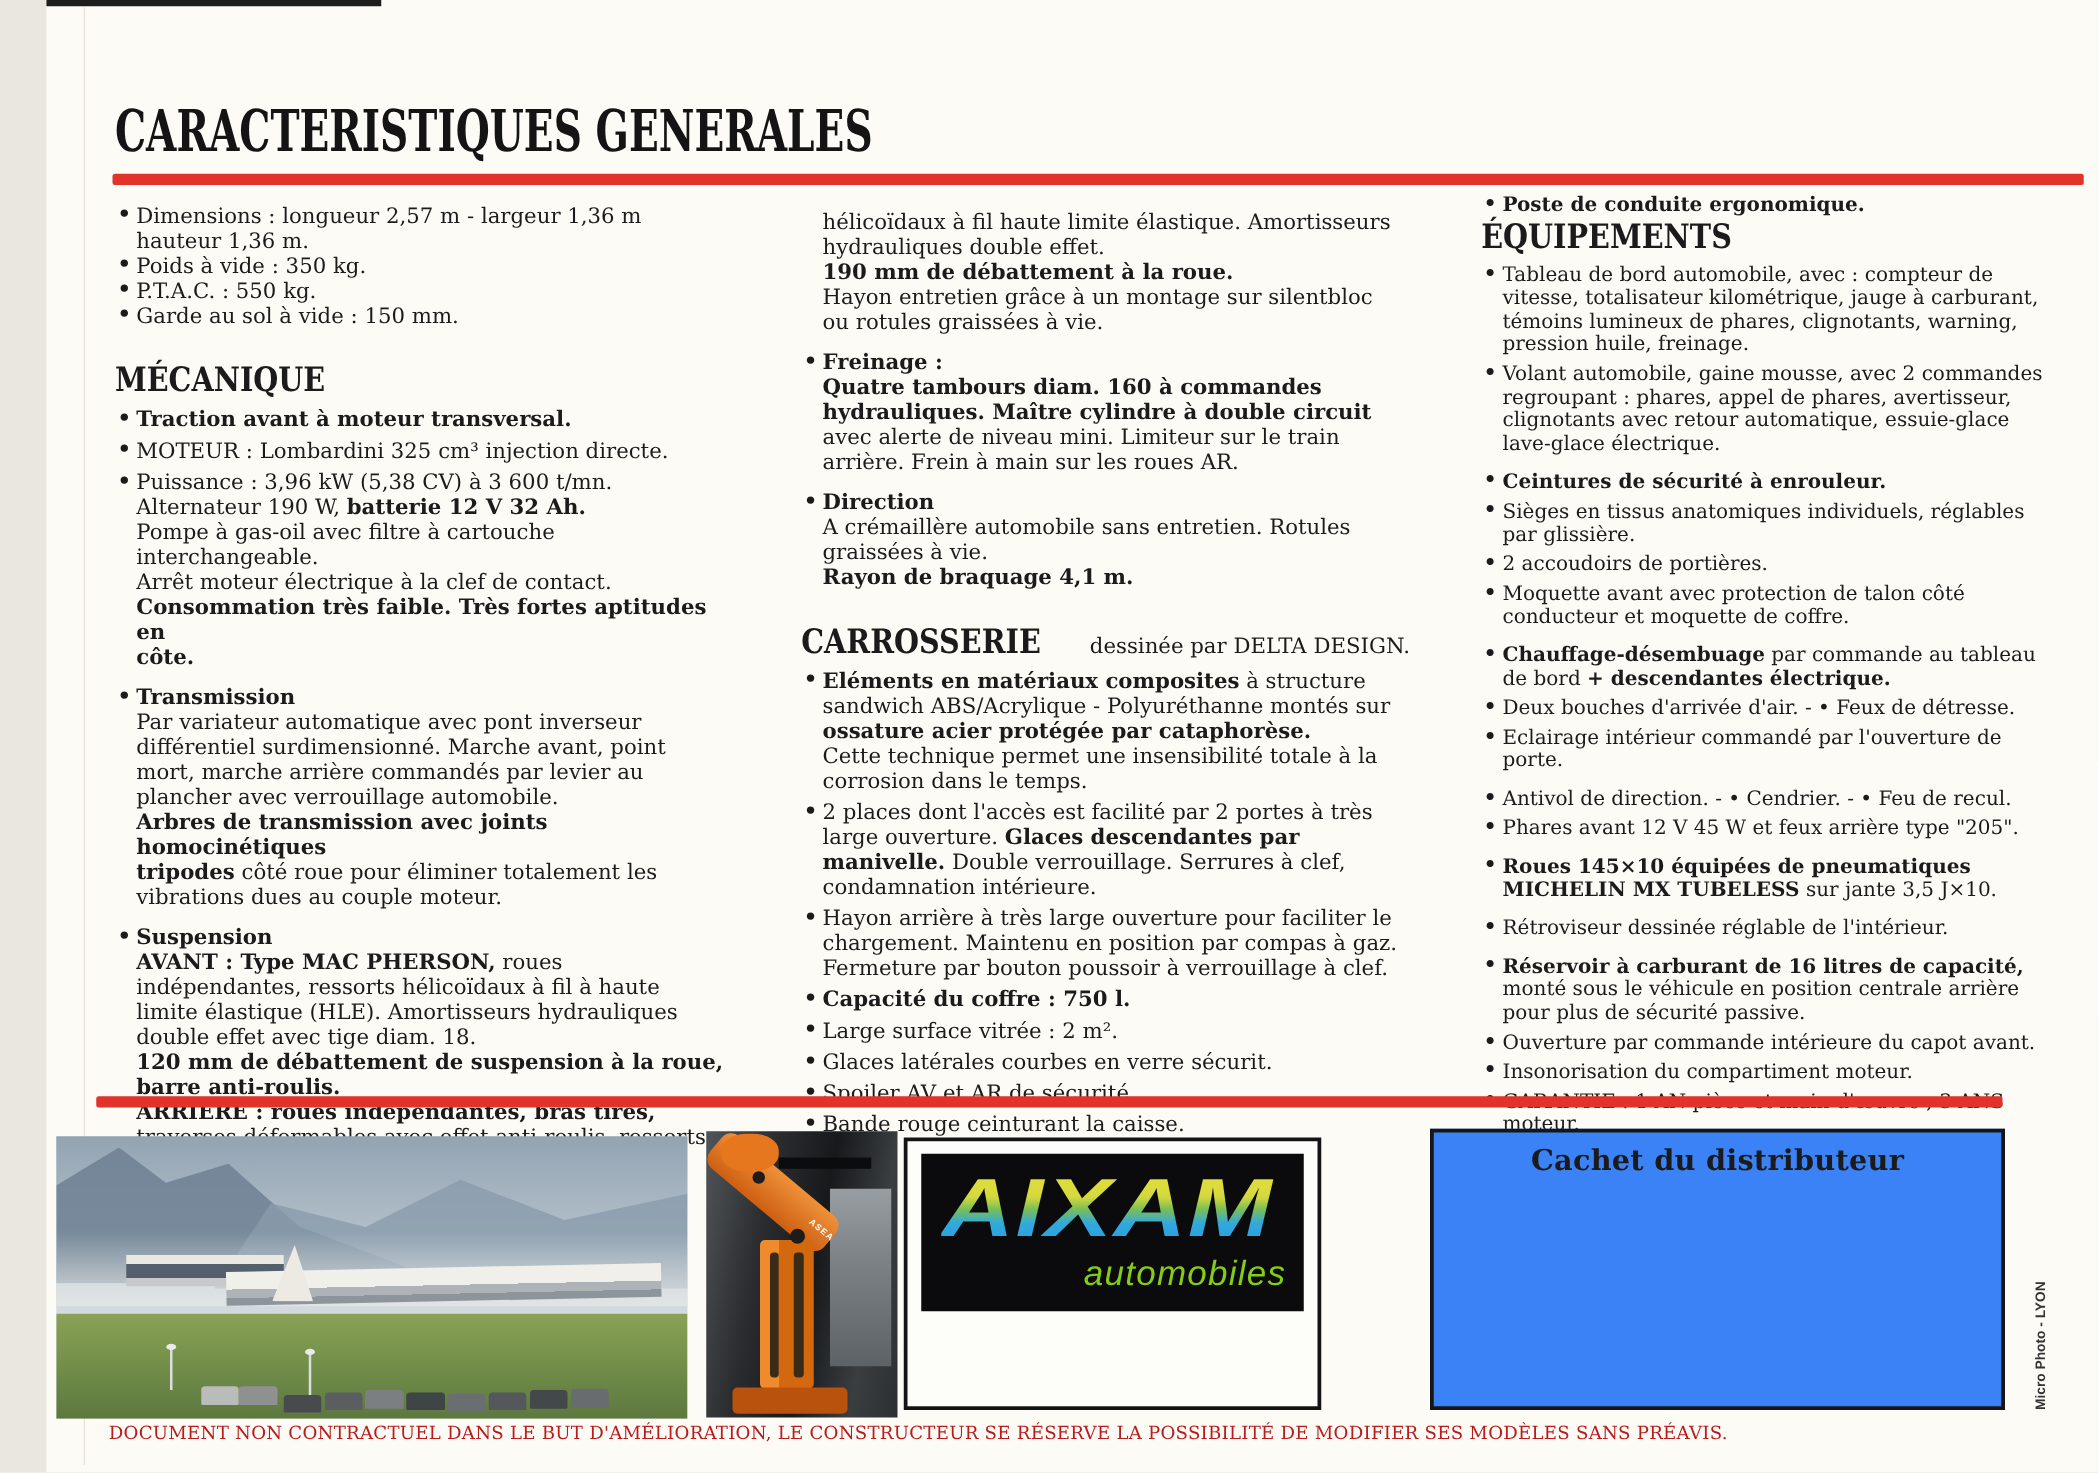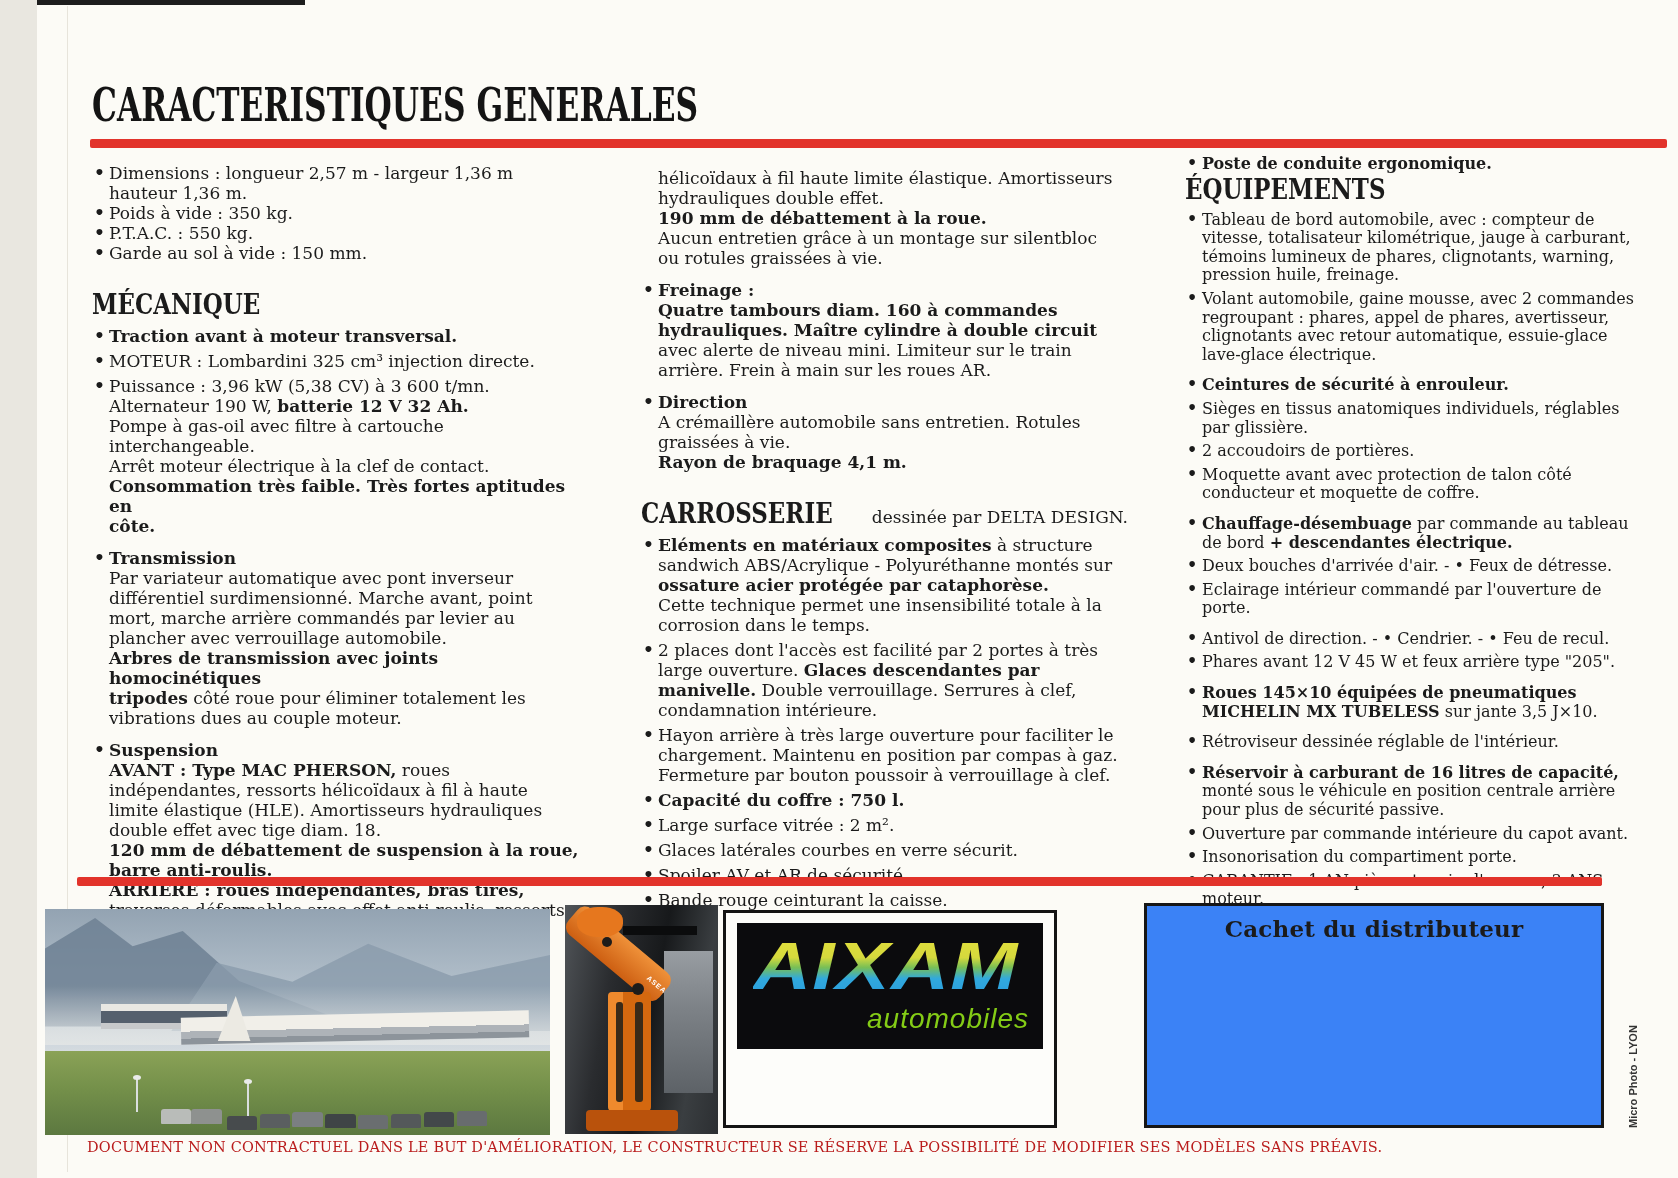--- a/index.html
+++ b/index.html
@@ -93,21 +93,21 @@
       <div class="blk b g-n"><span class="rg">P.T.A.C. : 550 kg.</span></div>
       <div class="blk b g-n"><span class="rg">Garde au sol à vide : 150 mm.</span></div>
       <div class="blk h2 g-l"><span class="h2t">MÉCANIQUE</span></div>
       <div class="blk b g-s"><span class="bd">Traction avant à moteur transversal.</span></div>
       <div class="blk b g-s"><span class="rg">MOTEUR : Lombardini 325 cm³ injection directe.</span></div>
       <div class="blk b g-s"><span class="rg">Puissance : 3,96 kW (5,38 CV) à 3 600 t/mn.</span><br><span class="rg">Alternateur 190 W, </span><span class="bd">batterie 12 V 32 Ah.</span><br><span class="rg">Pompe à gas-oil avec filtre à cartouche</span><br><span class="rg">interchangeable.</span><br><span class="rg">Arrêt moteur électrique à la clef de contact.</span><br><span class="bd">Consommation très faible. Très fortes aptitudes en</span><br><span class="bd">côte.</span></div>
       <div class="blk b g-m"><span class="bd">Transmission</span><br><span class="rg">Par variateur automatique avec pont inverseur</span><br><span class="rg">différentiel surdimensionné. Marche avant, point</span><br><span class="rg">mort, marche arrière commandés par levier au</span><br><span class="rg">plancher avec verrouillage automobile.</span><br><span class="bd">Arbres de transmission avec joints homocinétiques</span><br><span class="bd">tripodes</span><span class="rg"> côté roue pour éliminer totalement les</span><br><span class="rg">vibrations dues au couple moteur.</span></div>
       <div class="blk b g-m"><span class="bd">Suspension</span><br><span class="bd">AVANT : Type MAC PHERSON,</span><span class="rg"> roues</span><br><span class="rg">indépendantes, ressorts hélicoïdaux à fil à haute</span><br><span class="rg">limite élastique (HLE). Amortisseurs hydrauliques</span><br><span class="rg">double effet avec tige diam. 18.</span><br><span class="bd">120 mm de débattement de suspension à la roue,</span><br><span class="bd">barre anti-roulis.</span><br><span class="bd">ARRIÈRE : roues indépendantes, bras tirés,</span><br><span class="rg">traverses déformables avec effet anti-roulis, ressorts</span></div>
     </div>
   <div class="col" id="col2">
-      <div class="blk p g-n"><span class="rg">hélicoïdaux à fil haute limite élastique. Amortisseurs</span><br><span class="rg">hydrauliques double effet.</span><br><span class="bd">190 mm de débattement à la roue.</span><br><span class="rg">Aucun entretien grâce à un montage sur silentbloc</span><br><span class="rg">ou rotules graissées à vie.</span></div>
+      <div class="blk p g-n"><span class="rg">hélicoïdaux à fil haute limite élastique. Amortisseurs</span><br><span class="rg">hydrauliques double effet.</span><br><span class="bd">190 mm de débattement à la roue.</span><br><span class="rg">Hayon entretien grâce à un montage sur silentbloc</span><br><span class="rg">ou rotules graissées à vie.</span></div>
       <div class="blk b g-m"><span class="bd">Freinage :</span><br><span class="bd">Quatre tambours diam. 160 à commandes</span><br><span class="bd">hydrauliques. Maître cylindre à double circuit</span><br><span class="rg">avec alerte de niveau mini. Limiteur sur le train</span><br><span class="rg">arrière. Frein à main sur les roues AR.</span></div>
       <div class="blk b g-m"><span class="bd">Direction</span><br><span class="rg">A crémaillère automobile sans entretien. Rotules</span><br><span class="rg">graissées à vie.</span><br><span class="bd">Rayon de braquage 4,1 m.</span></div>
       <div class="blk h2 g-l"><span class="h2t">CARROSSERIE</span><span class="h2rest"> dessinée par DELTA DESIGN.</span></div>
       <div class="blk b g-s"><span class="bd">Eléments en matériaux composites</span><span class="rg"> à structure</span><br><span class="rg">sandwich ABS/Acrylique - Polyuréthanne montés sur</span><br><span class="bd">ossature acier protégée par cataphorèse.</span><br><span class="rg">Cette technique permet une insensibilité totale à la</span><br><span class="rg">corrosion dans le temps.</span></div>
       <div class="blk b g-s"><span class="rg">2 places dont l'accès est facilité par 2 portes à très</span><br><span class="rg">large ouverture. </span><span class="bd">Glaces descendantes par</span><br><span class="bd">manivelle.</span><span class="rg"> Double verrouillage. Serrures à clef,</span><br><span class="rg">condamnation intérieure.</span></div>
       <div class="blk b g-s"><span class="rg">Hayon arrière à très large ouverture pour faciliter le</span><br><span class="rg">chargement. Maintenu en position par compas à gaz.</span><br><span class="rg">Fermeture par bouton poussoir à verrouillage à clef.</span></div>
       <div class="blk b g-s"><span class="bd">Capacité du coffre : 750 l.</span></div>
       <div class="blk b g-s"><span class="rg">Large surface vitrée : 2 m².</span></div>
       <div class="blk b g-s"><span class="rg">Glaces latérales courbes en verre sécurit.</span></div>
       <div class="blk b g-s"><span class="rg">Spoiler AV et AR de sécurité.</span></div>
@@ -124,21 +124,21 @@
       <div class="blk b g-s"><span class="rg">Moquette avant avec protection de talon côté</span><br><span class="rg">conducteur et moquette de coffre.</span></div>
       <div class="blk b g-m"><span class="bd">Chauffage-désembuage</span><span class="rg"> par commande au tableau</span><br><span class="rg">de bord </span><span class="bd">+ descendantes électrique.</span></div>
       <div class="blk b g-s"><span class="rg">Deux bouches d'arrivée d'air. - • Feux de détresse.</span></div>
       <div class="blk b g-s"><span class="rg">Eclairage intérieur commandé par l'ouverture de</span><br><span class="rg">porte.</span></div>
       <div class="blk b g-m"><span class="rg">Antivol de direction. - • Cendrier. - • Feu de recul.</span></div>
       <div class="blk b g-s"><span class="rg">Phares avant 12 V 45 W et feux arrière type "205".</span></div>
       <div class="blk b g-m"><span class="bd">Roues 145×10 équipées de pneumatiques</span><br><span class="bd">MICHELIN MX TUBELESS</span><span class="rg"> sur jante 3,5 J×10.</span></div>
       <div class="blk b g-m"><span class="rg">Rétroviseur dessinée réglable de l'intérieur.</span></div>
       <div class="blk b g-m"><span class="bd">Réservoir à carburant de 16 litres de capacité,</span><br><span class="rg">monté sous le véhicule en position centrale arrière</span><br><span class="rg">pour plus de sécurité passive.</span></div>
       <div class="blk b g-s"><span class="rg">Ouverture par commande intérieure du capot avant.</span></div>
-      <div class="blk b g-s"><span class="rg">Insonorisation du compartiment porte.</span></div>
+      <div class="blk b g-s"><span class="rg">Insonorisation du compartiment moteur.</span></div>
       <div class="blk b g-s"><span class="rg">GARANTIE : 1 AN pièce et main-d'œuvre ; 3 ANS</span><br><span class="rg">moteur.</span></div>
     </div>
 
   <div class="rule rule-bottom"></div>
 
   <div class="photo photo-factory">
     <div class="mtn1"></div>
     <div class="mtn2"></div>
     <div class="haze"></div>
     <div class="field"></div>

